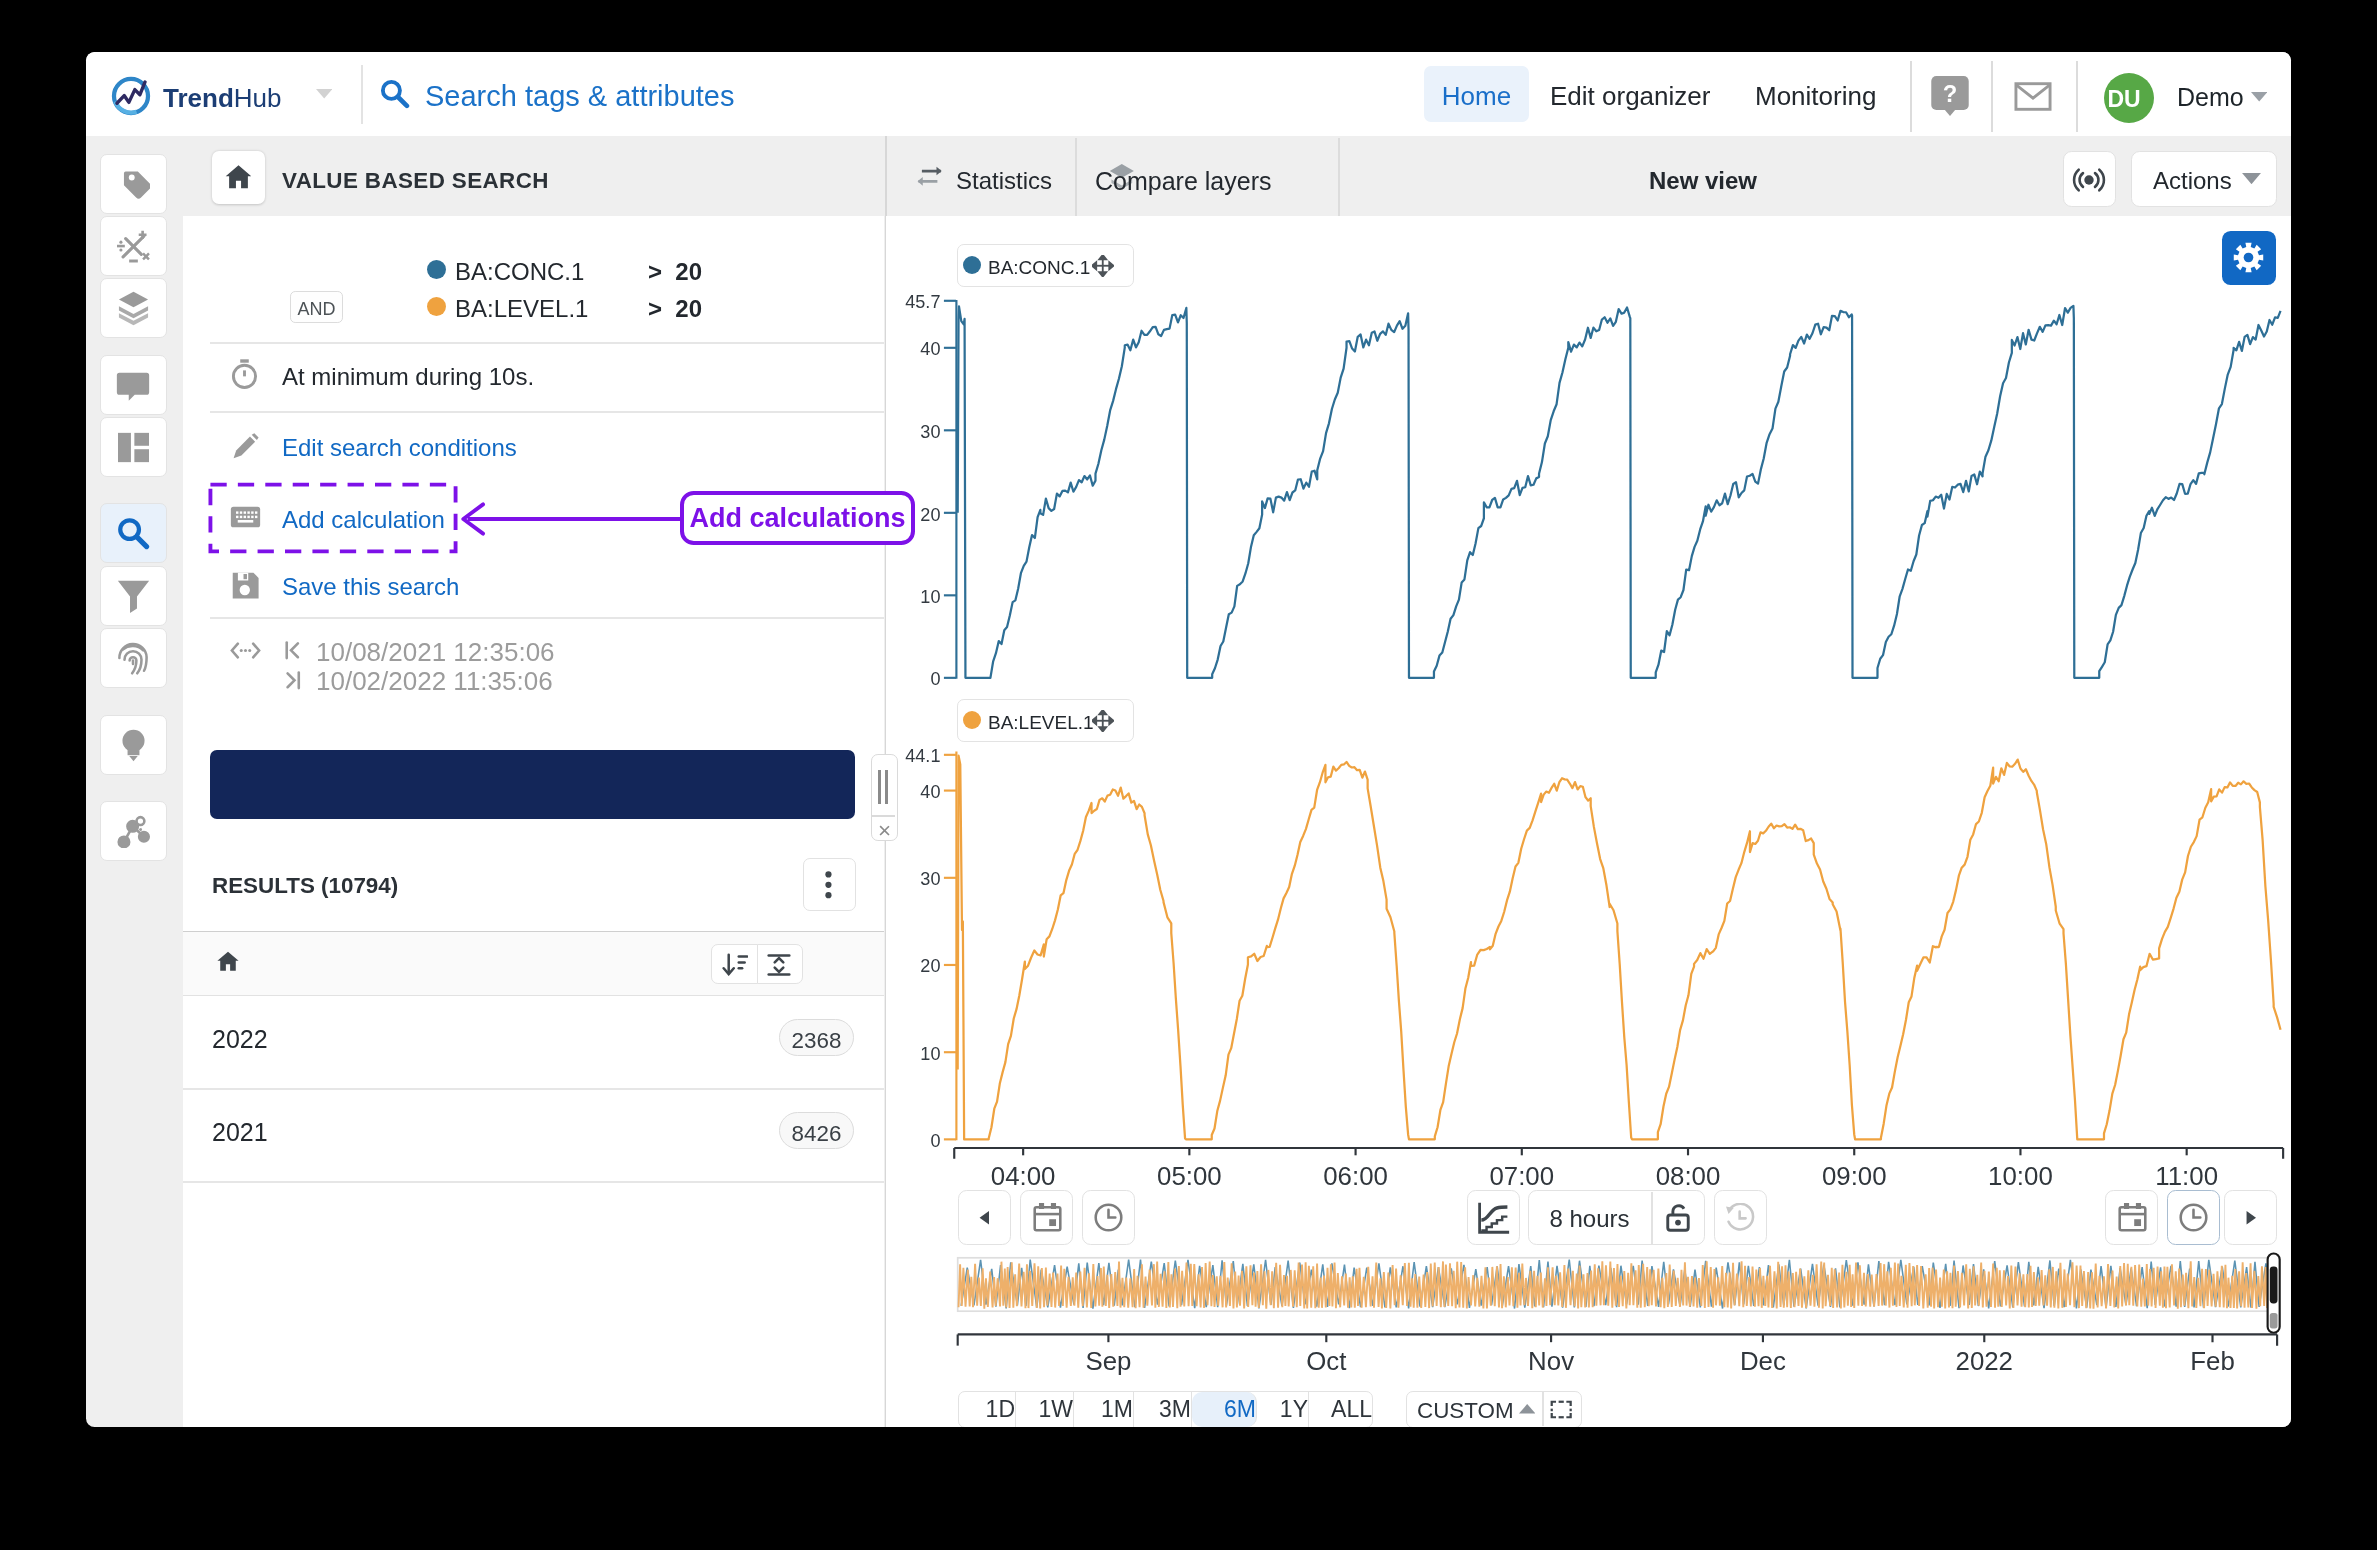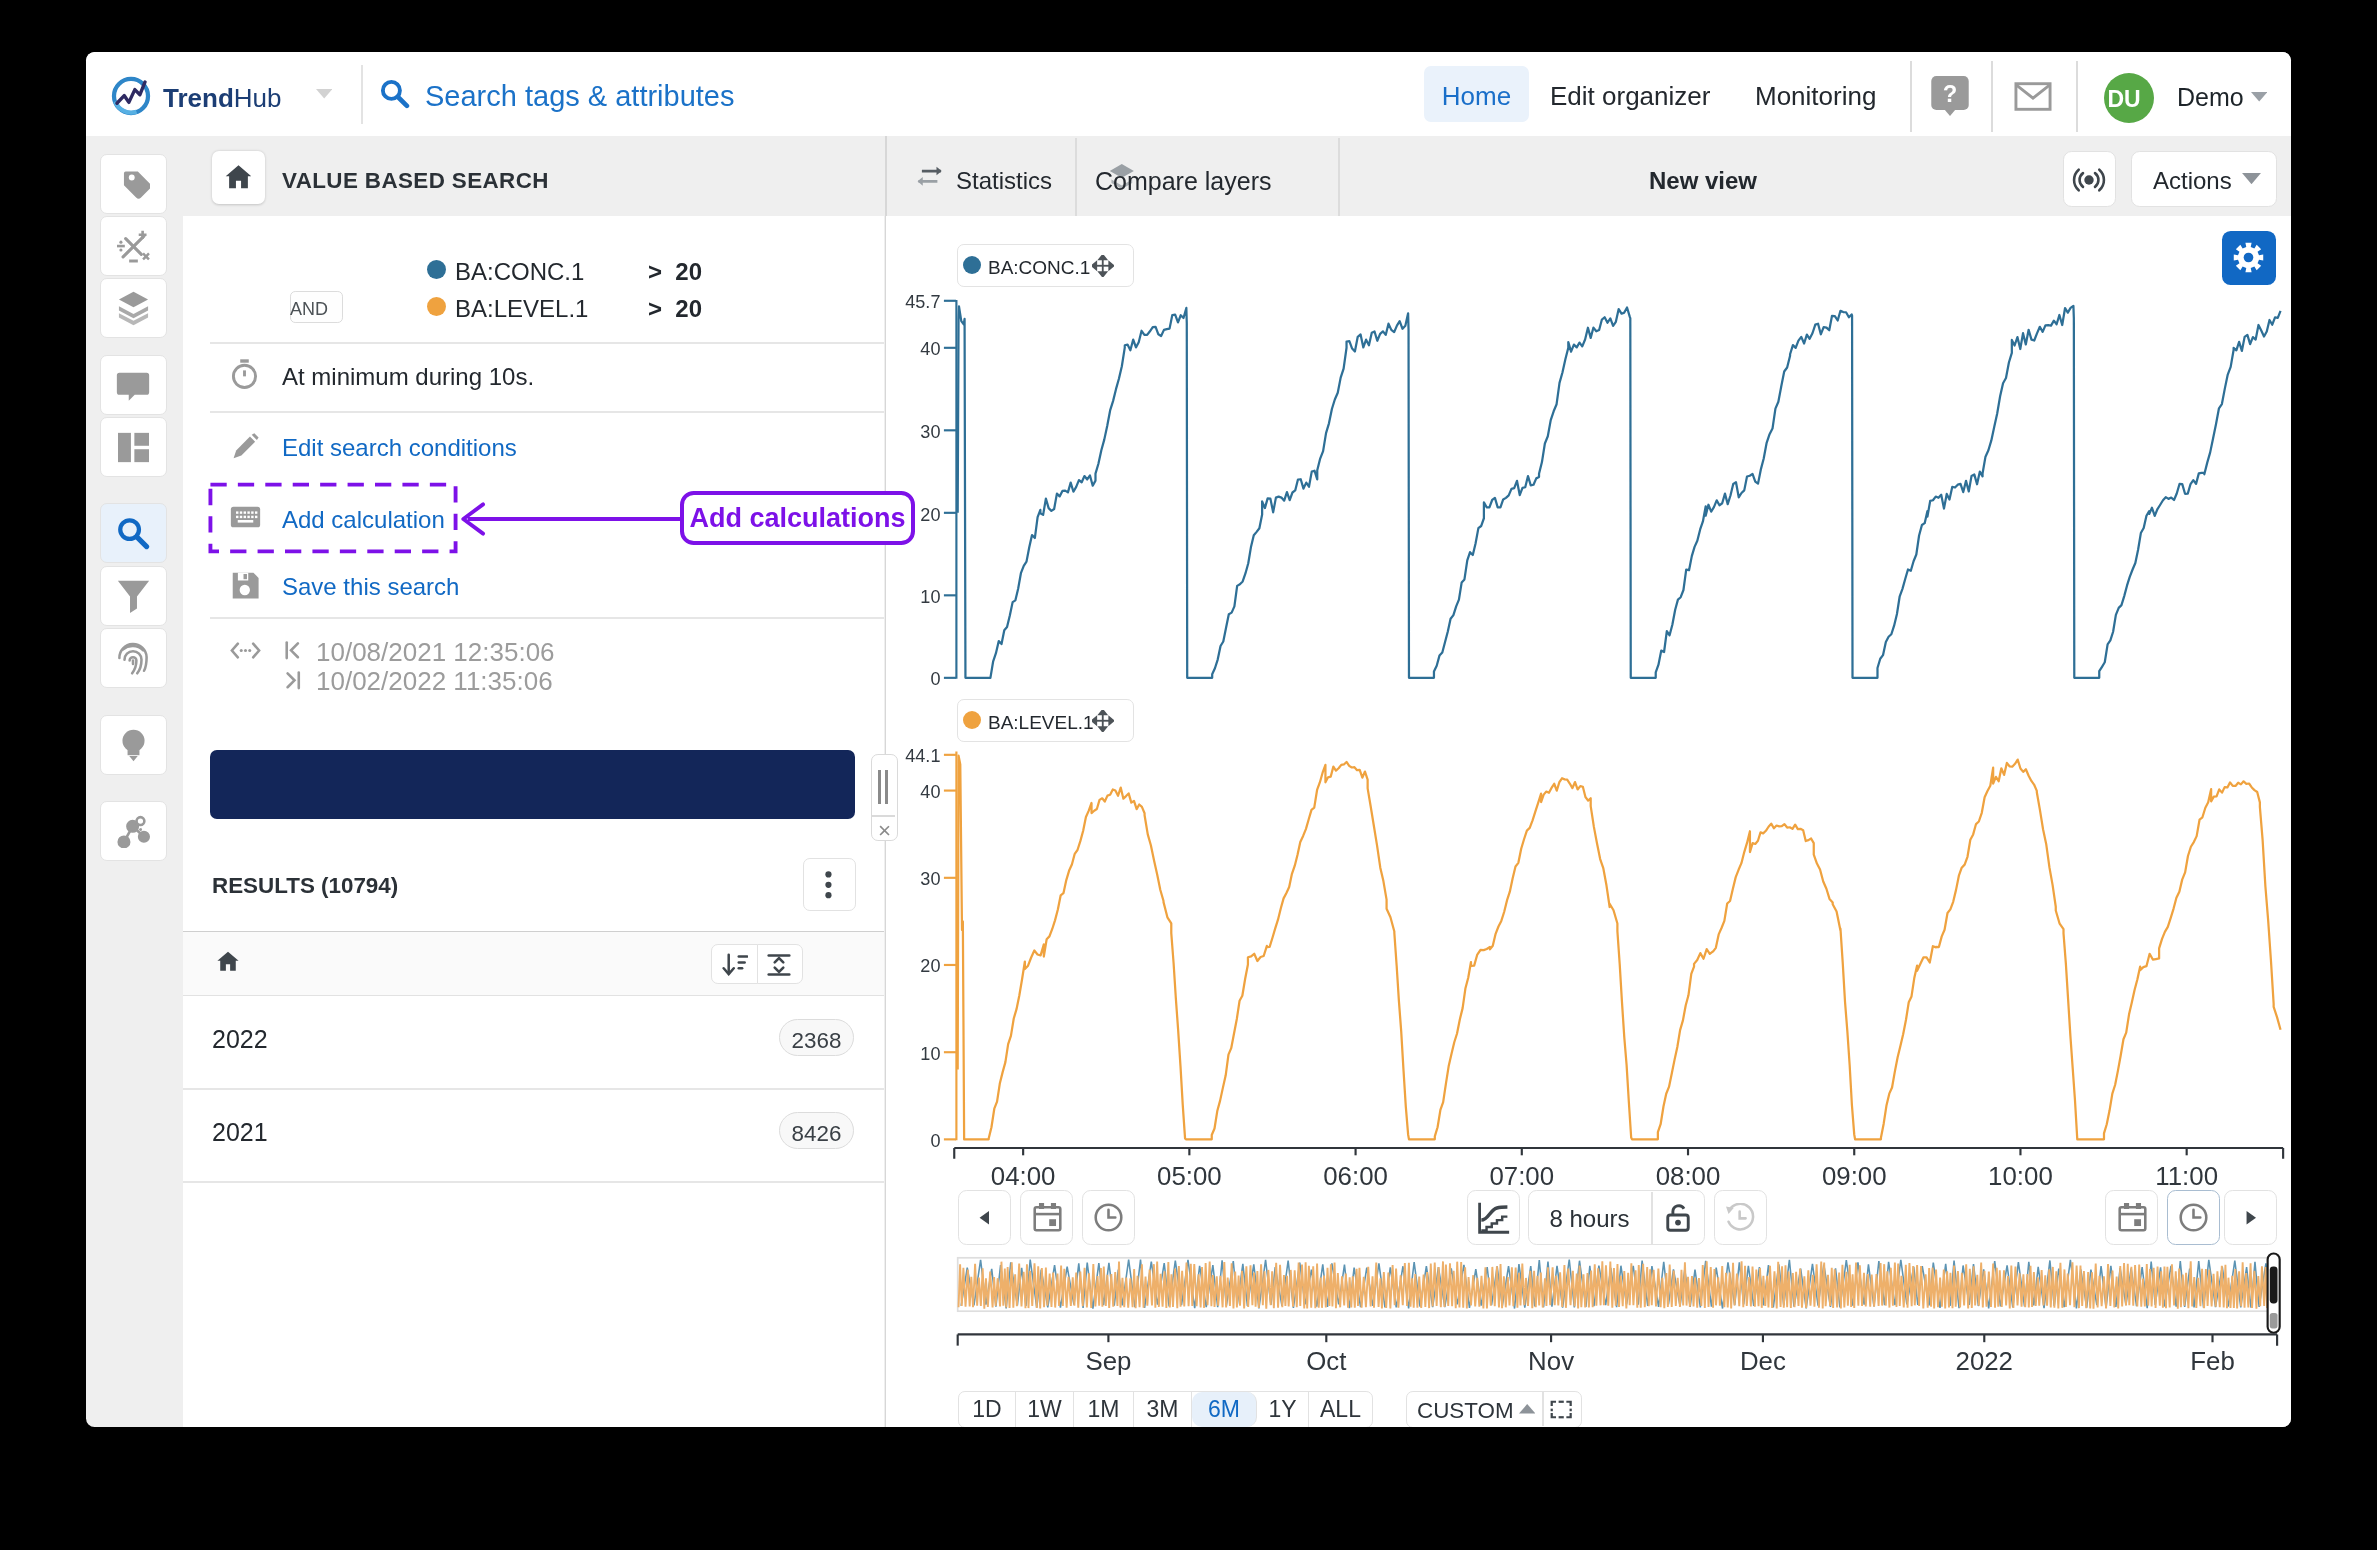--- a/index.html
+++ b/index.html
@@ -163,21 +163,21 @@
         <path d="M17 2 32 15h-4v14H20v-9h-6v9H6V15H2z"></path>
       </g>
     </svg>
 <div class="txt" style="left:196px;top:116px;font-size:22.4px;font-weight:bold;color:#2b3137;letter-spacing:0.4px;">VALUE BASED SEARCH</div>
 <div class="panel"></div>
 <div class="abs" style="left:799px;top:84px;width:1.7px;height:1291px;background:#d7d7d7;"></div>
 <div class="dot" style="left:341px;top:208px;background:#2e6f96;"></div>
 <div class="txt" style="left:369px;top:206px;font-size:24px;color:#23282e;">BA:CONC.1</div>
 <div class="txt" style="left:562px;top:206px;font-size:24px;font-weight:bold;color:#23282e;">&gt;&nbsp; 20</div>
 <div class="chip" style="left:204px;top:239px;width:53px;height:32px;"></div>
-<div class="txt" style="left:204px;top:247px;width:53px;font-size:18px;color:#4c5256;">AND</div>
+<div class="txt" style="left:204px;top:247px;width:53px;text-align:center;font-size:18px;color:#4c5256;">AND</div>
 <div class="dot" style="left:341px;top:245px;background:#efa23f;"></div>
 <div class="txt" style="left:369px;top:243px;font-size:24px;color:#23282e;">BA:LEVEL.1</div>
 <div class="txt" style="left:562px;top:243px;font-size:24px;font-weight:bold;color:#23282e;">&gt;&nbsp; 20</div>
 <div class="hr" style="left:124px;top:290px;width:674px;"></div>
 <svg class="abs" style="left:144px;top:307px;" width="29" height="33" viewBox="0 0 34 38">
       <g fill="none" stroke="#9a9a9a" stroke-width="3.4">
         <circle cx="17" cy="20" r="13"></circle>
         <line x1="17" y1="13" x2="17" y2="20"></line>
         <line x1="12" y1="2" x2="22" y2="2" stroke-width="4"></line>
       </g>
@@ -519,21 +519,21 @@
       <g fill="none" stroke="#7d7d7d" stroke-width="3" stroke-linecap="round">
         <circle cx="17" cy="17" r="15"></circle>
         <path d="M17 8v9h8"></path>
       </g>
     </svg>
 <div class="btn" style="left:2138px;top:1138px;width:53px;height:55px;"></div>
 <svg class="abs" style="left:2158px;top:1158px;" width="14.6" height="15.5" viewBox="0 0 17 18">
       <path fill="#3f464c" d="M3 1v16l11-8z"></path>
     </svg>
 <div class="btn" style="left:872px;top:1339px;width:415px;height:37px;border-radius:6.9px;overflow:hidden;font-size:23px;color:#2f353b;">
-      <div style="display:flex;height:100%;align-items:stretch;text-align:center;line-height:34px;">
+      <div style="display:flex;height:100%;align-items:stretch;text-align:right;line-height:34px;">
         <div style="width:56px;border-right:1.7px solid #e2e2e2;">1D</div>
         <div style="width:57px;border-right:1.7px solid #e2e2e2;">1W</div>
         <div style="width:59px;border-right:1.7px solid #e2e2e2;">1M</div>
         <div style="width:57px;border-right:1.7px solid #e2e2e2;">3M</div>
         <div style="width:64px;border-right:1.7px solid #e2e2e2;background:#e7f0fa;color:#1169c4;border-radius:10px;">6M</div>
         <div style="width:51px;border-right:1.7px solid #e2e2e2;">1Y</div>
         <div style="flex:1;">ALL</div>
       </div>
     </div>
 <div class="btn" style="left:1320px;top:1339px;width:176px;height:37px;border-radius:6.9px;"></div>

